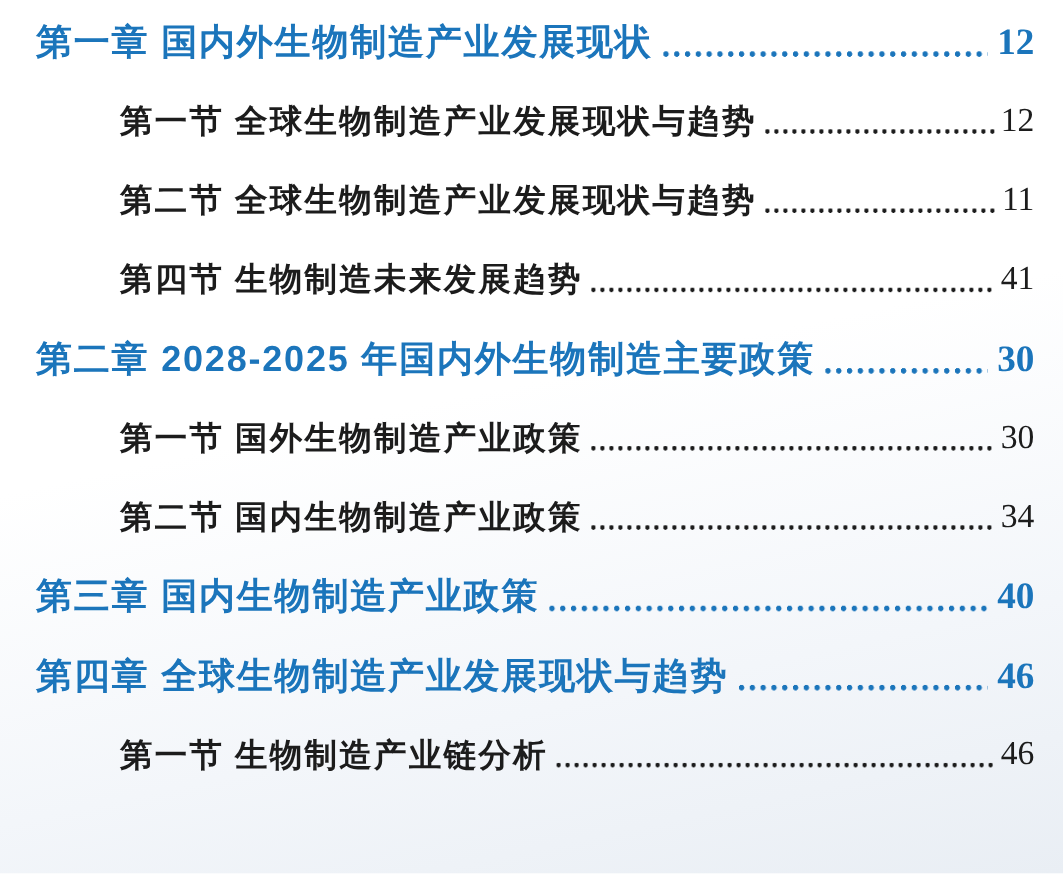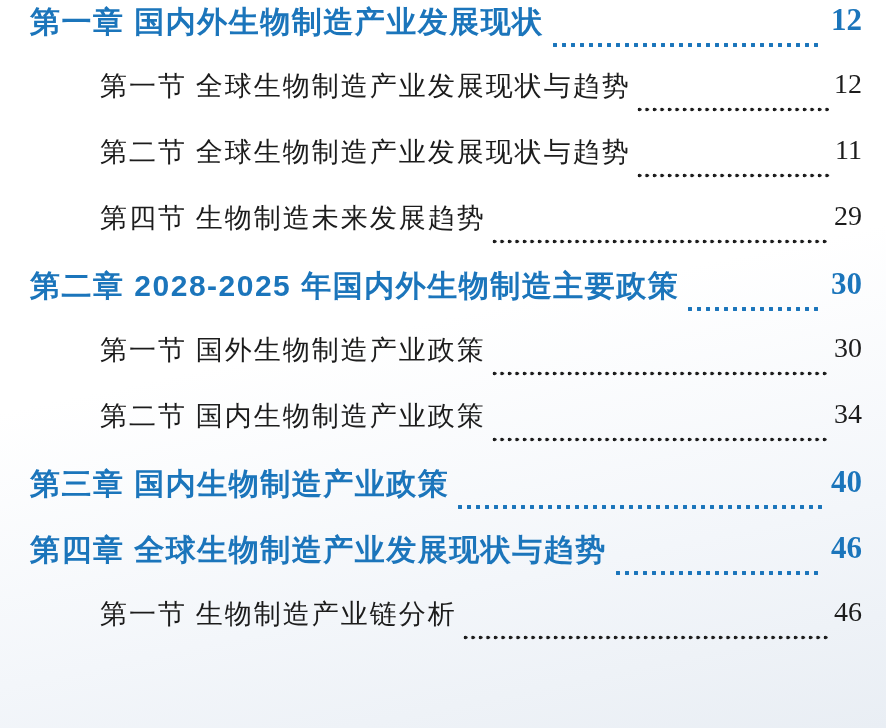--- a/index.html
+++ b/index.html
@@ -10,20 +10,21 @@
   }
   .page {
     width: 886px;
     height: 728px;
     background: linear-gradient(168deg, #ffffff 0%, #ffffff 45%, #f3f6fa 75%, #e9eef4 100%);
     padding: 2px 0 0 0;
     overflow: hidden;
   }
   .toc-row {
     display: flex;
+    align-items: center;
     height: 66px;
     padding-right: 24px;
     white-space: nowrap;
   }
   
   .toc-row.chapter { padding-left: 30px; }
   .toc-row.chapter .label {
     font-size: 30px;
     font-weight: bold;
     color: #1b75bb;
@@ -44,21 +45,21 @@
     transform: translateY(10px);
     background-image: radial-gradient(circle at 3px 3px, #1b75bb 2.1px, rgba(0,0,0,0) 2.5px);
     background-size: 9px 7px;
     background-repeat: repeat-x;
   }
   
   .toc-row.section { padding-left: 100px; }
   .toc-row.section .label {
     font-family: "Liberation Serif", serif;
     font-size: 27px;
-    font-weight: normal;
+    font-weight: bold;
     color: #1c1c1c;
     letter-spacing: 2px;
   }
   .toc-row.section .page-num {
     font-family: "Liberation Serif", serif;
     font-size: 28px;
     color: #1c1c1c;
     margin-left: 5px;
   }
   .toc-row.section .leader {
@@ -93,21 +94,21 @@
     <div class="toc-row section">
       <span class="label">第二节 全球生物制造产业发展现状与趋势</span>
       <span class="leader"></span>
       <span class="page-num">11</span>
     </div>
 
 
     <div class="toc-row section">
       <span class="label">第四节 生物制造未来发展趋势</span>
       <span class="leader"></span>
-      <span class="page-num">29</span>
+      <span class="page-num">41</span>
     </div>
 
     <div class="toc-row chapter">
       <span class="label">第二章 2028-2025 年国内外生物制造主要政策</span>
       <span class="leader"></span>
       <span class="page-num">30</span>
     </div>
 
     <div class="toc-row section">
       <span class="label">第一节 国外生物制造产业政策</span>

